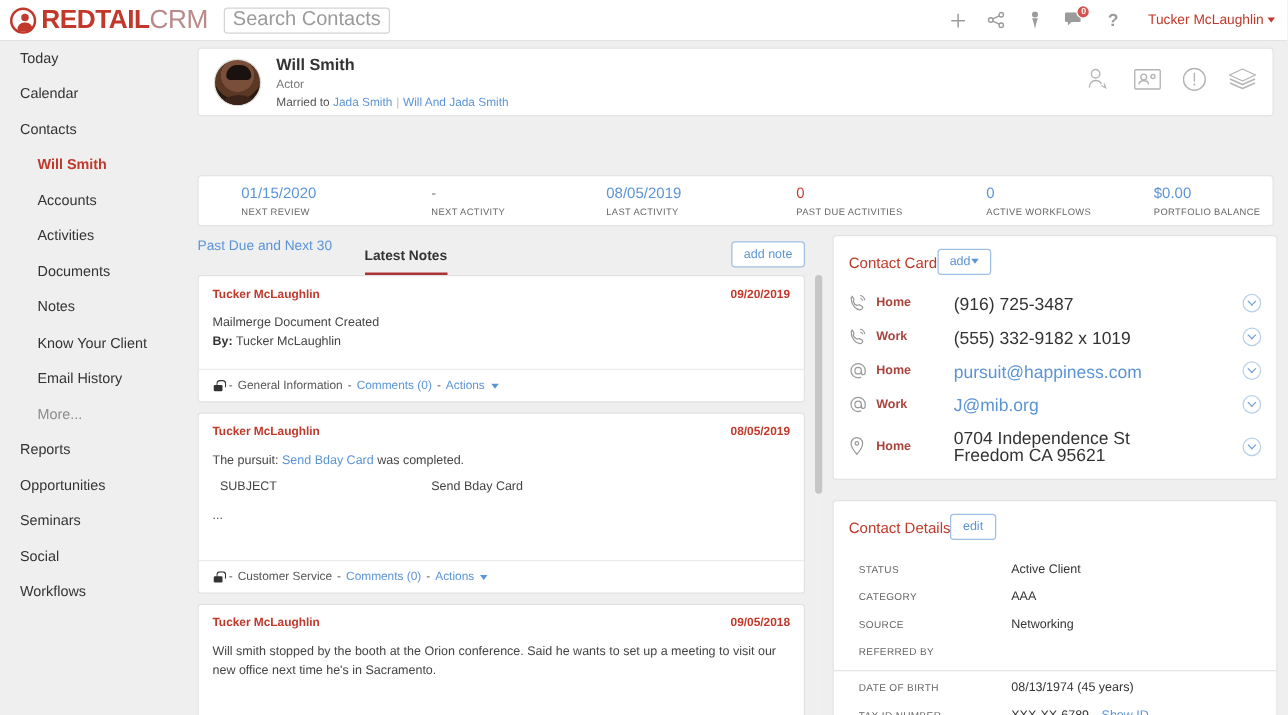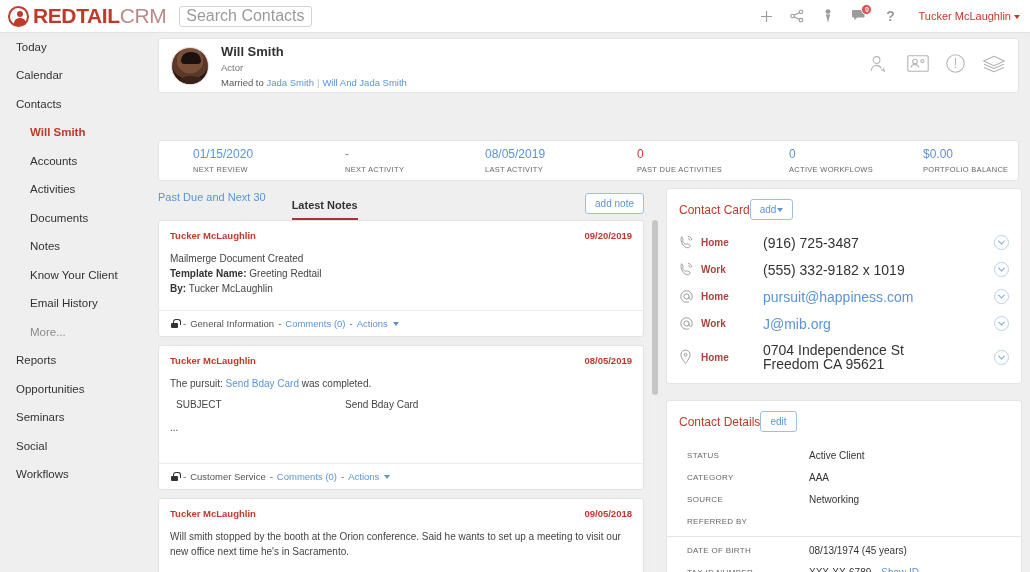--- a/index.html
+++ b/index.html
@@ -348,21 +348,20 @@
 
       <div class="notes-scroll">
 
         <div class="note">
           <div class="note-top">
             <span class="note-author">Tucker McLaughlin</span>
             <span class="note-date">09/20/2019</span>
           </div>
           <div class="note-body">
             <div>Mailmerge Document Created</div>
-            <div><b>Template Name:</b><span> Greeting Redtail</span></div>
             <div><b>By:</b><span> Tucker McLaughlin</span></div>
           </div>
           <div class="note-foot">
             <span class="lock-icon"></span>
             <span>-</span>
             <span>General Information</span>
             <span>-</span>
             <a href="#">Comments (0)</a>
             <span>-</span>
             <a href="#">Actions</a>

